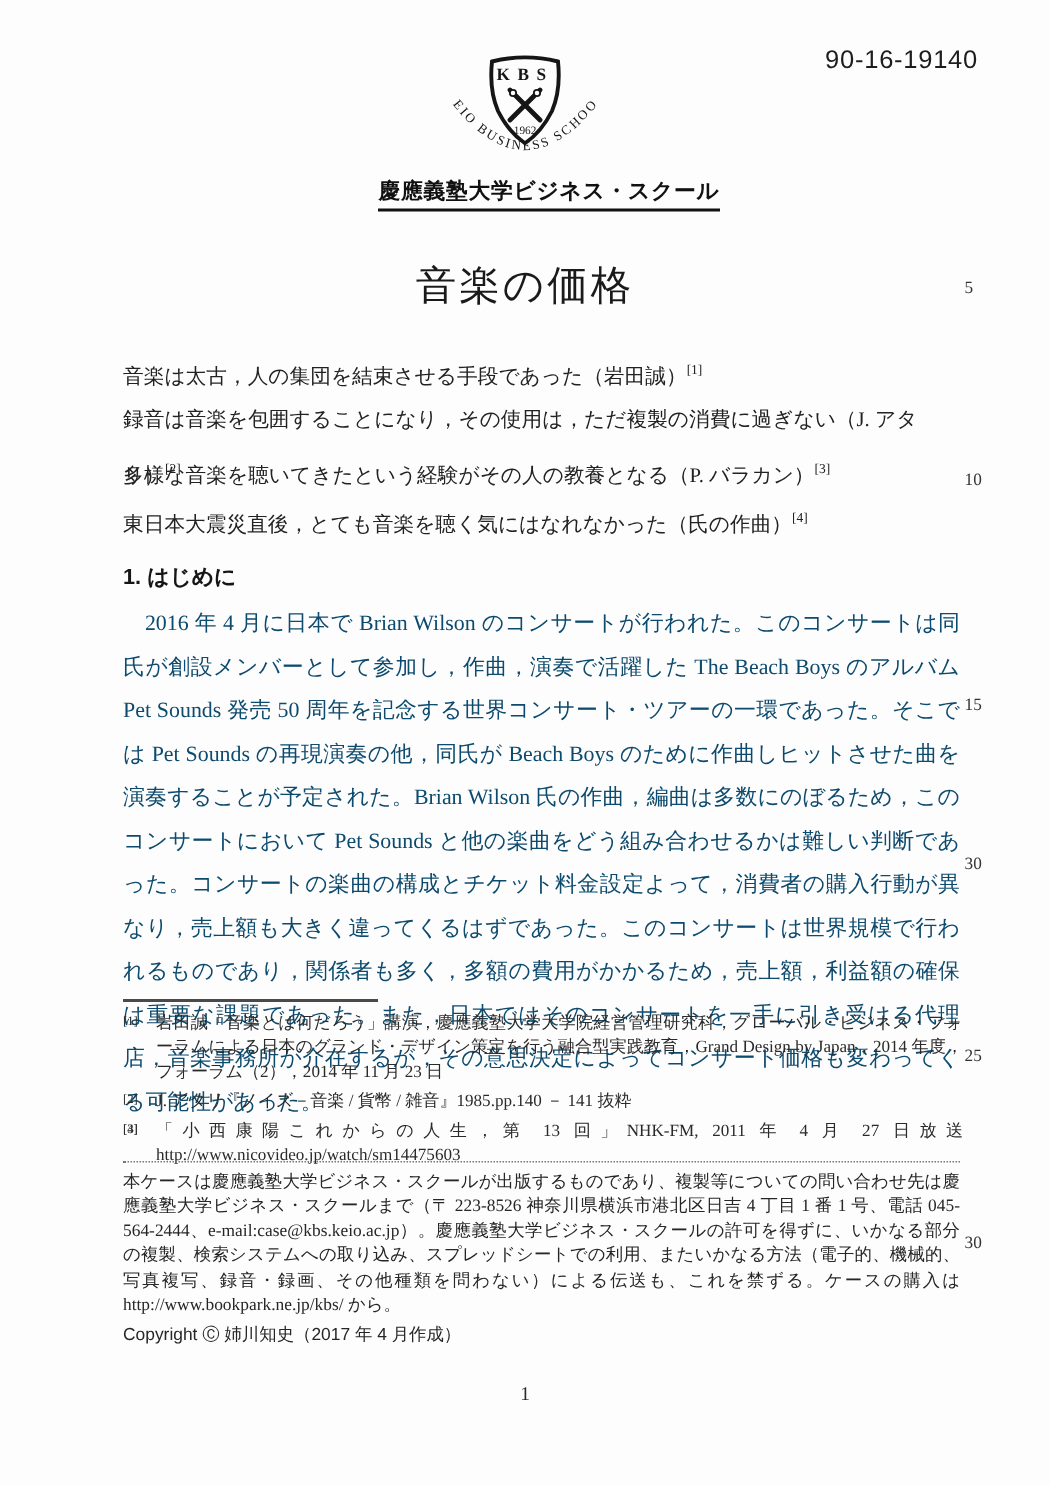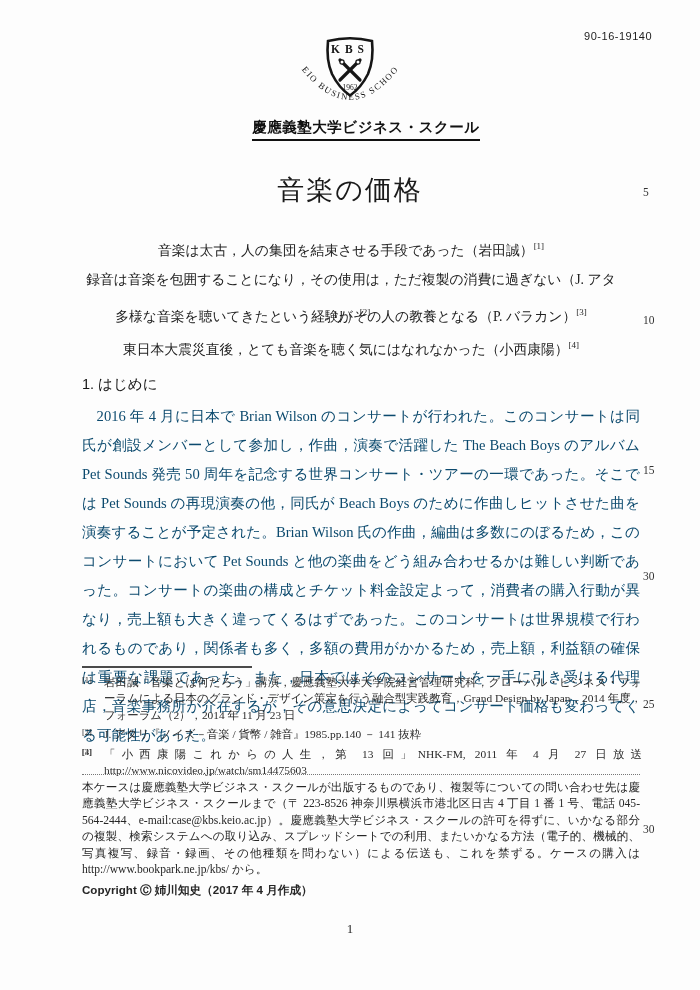--- a/index.html
+++ b/index.html
@@ -8,21 +8,21 @@
     width: 700px; height: 990px;
     margin: 0 auto;
     background: #fdfdfd;
     overflow: hidden;
     color: #222;
     font-family: "Liberation Serif", "DejaVu Serif", serif;
   }
   .doc-number {
     position: absolute; top: 30px; right: 48px;
     font-family: "Liberation Sans", "DejaVu Sans", sans-serif;
-    font-size: 11px; letter-spacing: 0.5px; color: #1d1d1d;
+    font-size: 17px; letter-spacing: 0.5px; color: #1d1d1d;
   }
   .logo-wrap {
     position: absolute; top: 32px; left: 50%;
     transform: translateX(-50%);
   }
   .school-header {
     position: absolute; top: 118px; left: 16px; width: 100%;
     text-align: center;
   }
   .school-header span {
@@ -37,31 +37,31 @@
     text-align: center;
     font-size: 27px; font-weight: 400; color: #1a1a1a;
     letter-spacing: 2px; margin: 0;
   }
   .margin-num {
     position: absolute; left: 643px;
     font-size: 11.5px; color: #333;
   }
   .epigraphs {
     position: absolute; top: 230px; right: 80px; left: 82px;
-    text-align: center;
+    text-align: left;
   }
   .epigraphs p {
     margin: 0; height: 33px; line-height: 33px;
     font-size: 13.8px; color: #222;
   }
   .ep-ref { font-size: 9px; vertical-align: 6px; letter-spacing: 0; }
   .section-heading {
     position: absolute; top: 375px; left: 82px;
     font-family: "Liberation Sans", "DejaVu Sans", sans-serif;
-    font-weight: 400; font-size: 14.5px; color: #161616; margin: 0;
+    font-weight: 700; font-size: 14.5px; color: #161616; margin: 0;
   }
   .body-text {
     position: absolute; top: 402px; left: 82px; width: 558px;
     font-size: 14.6px; line-height: 29px; color: #0c4a6e;
     text-align: justify; text-indent: 1em; margin: 0;
   }
   .fn-rule {
     position: absolute; top: 666px; left: 82px; width: 170px;
     border: none; border-top: 2px solid #4a4a4a; margin: 0;
   }
@@ -82,21 +82,21 @@
   }
   .colophon {
     position: absolute; top: 780px; left: 82px; width: 558px;
   }
   .colophon p {
     font-size: 11.6px; line-height: 16.4px; color: #262626;
     text-align: justify; margin: 0 0 3px 0;
   }
   .copyright {
     font-family: "Liberation Sans", "DejaVu Sans", sans-serif;
-    font-weight: 700; font-size: 11.5px; color: #1d1d1d;
+    font-weight: 400; font-size: 11.5px; color: #1d1d1d;
     margin-top: 4px !important; text-align: left;
   }
   .page-number {
     position: absolute; top: 921px; left: 0; width: 100%;
     text-align: center; font-size: 13px; color: #2a2a2a;
   }
   .kbs-svg text { fill: #161616; }
 </style>
 </head>
 <body>
@@ -133,21 +133,21 @@
   <span class="margin-num" style="top:314px">10</span>
   <span class="margin-num" style="top:464px">15</span>
   <span class="margin-num" style="top:570px">30</span>
   <span class="margin-num" style="top:698px">25</span>
   <span class="margin-num" style="top:823px">30</span>
 
   <div class="epigraphs">
     <p><span>音楽は太古，人の集団を結束させる手段であった（岩田誠）</span><span class="ep-ref">[1]</span></p>
     <p><span>録音は音楽を包囲することになり，その使用は，ただ複製の消費に過ぎない（J. アタリ）</span><span class="ep-ref">[2]</span></p>
     <p><span>多様な音楽を聴いてきたという経験がその人の教養となる（P. バラカン）</span><span class="ep-ref">[3]</span></p>
-    <p><span>東日本大震災直後，とても音楽を聴く気にはなれなかった（小西康陽）</span><span class="ep-ref">[4]</span></p>
+    <p><span>東日本大震災直後，とても音楽を聴く気にはなれなかった（氏の作曲）</span><span class="ep-ref">[4]</span></p>
   </div>
 
   <h2 class="section-heading">1. はじめに</h2>
 
   <p class="body-text">2016 年 4 月に日本で Brian Wilson のコンサートが行われた。このコンサートは同氏が創設メンバーとして参加し，作曲，演奏で活躍した The Beach Boys のアルバム Pet Sounds 発売 50 周年を記念する世界コンサート・ツアーの一環であった。そこでは Pet Sounds の再現演奏の他，同氏が Beach Boys のために作曲しヒットさせた曲を演奏することが予定された。Brian Wilson 氏の作曲，編曲は多数にのぼるため，このコンサートにおいて Pet Sounds と他の楽曲をどう組み合わせるかは難しい判断であった。コンサートの楽曲の構成とチケット料金設定よって，消費者の購入行動が異なり，売上額も大きく違ってくるはずであった。このコンサートは世界規模で行われるものであり，関係者も多く，多額の費用がかかるため，売上額，利益額の確保は重要な課題であった。また，日本ではそのコンサートを一手に引き受ける代理店，音楽事務所が介在するが，その意思決定によってコンサート価格も変わってくる可能性があった。</p>
 
   <hr class="fn-rule">
 
   <div class="footnotes">
     <p class="footnote"><span class="fn-marker">[1]</span><span>岩田誠「音楽とは何だろう」講演，慶應義塾大学大学院経営管理研究科，グローバル・ビジネス・フォーラムによる日本のグランド・デザイン策定を行う融合型実践教育，Grand Design by Japan，2014 年度，フォーラム（2），2014 年 11 月 23 日</span></p>

